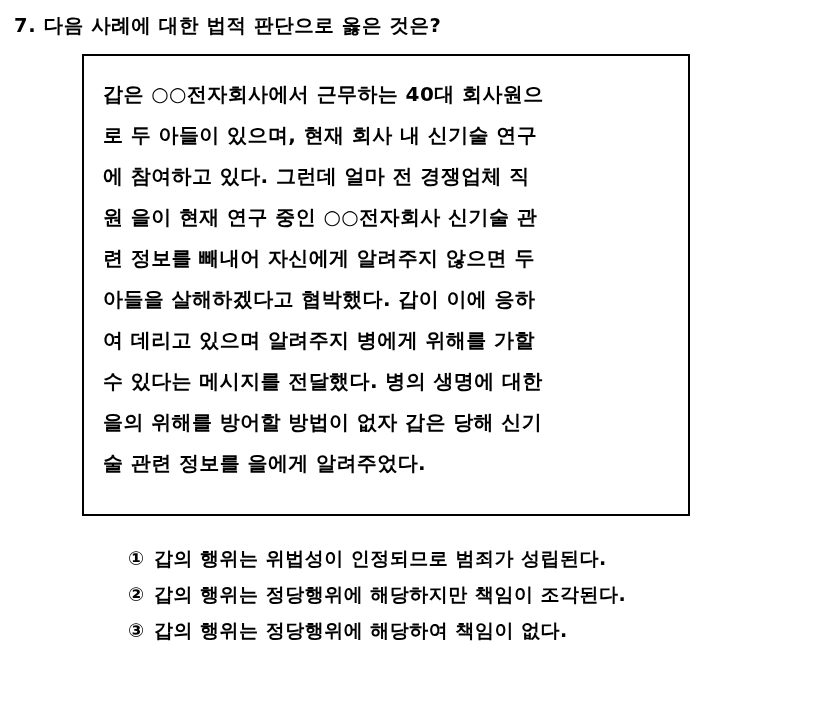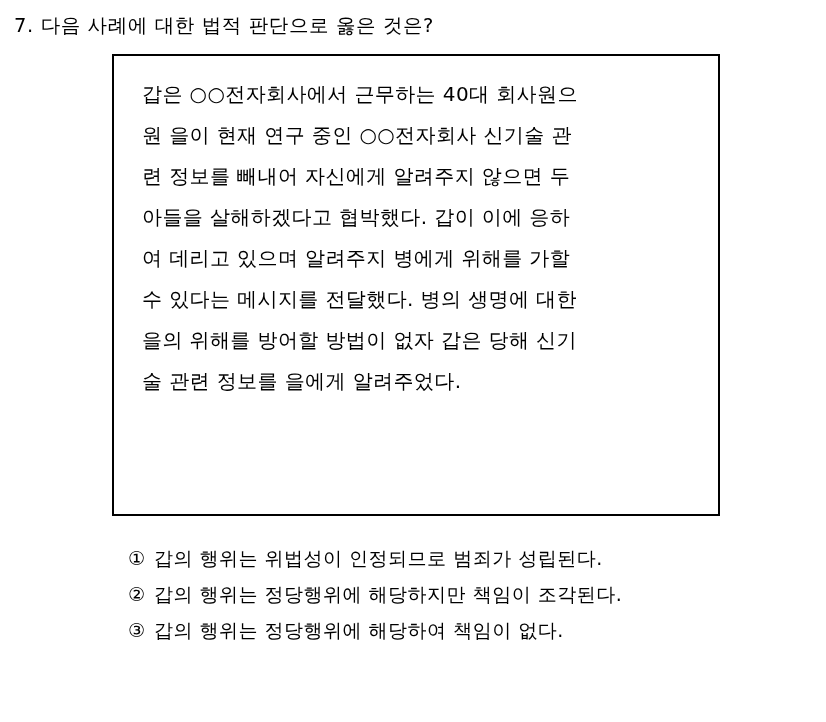--- a/index.html
+++ b/index.html
@@ -12,20 +12,21 @@
     height: 722px;
     font-family: "DejaVu Sans", "Liberation Sans", sans-serif;
     color: #000000;
     overflow: hidden;
   }
   .page {
     position: relative;
     width: 826px;
     height: 722px;
     box-sizing: border-box;
+    font-weight: bold;
   }
   .question-line {
     position: absolute;
     left: 14px;
     top: 12px;
     font-size: 19.5px;
     letter-spacing: 0.6px;
     white-space: nowrap;
   }
   .q-number {
@@ -35,22 +36,21 @@
     display: inline;
   }
   .passage-box {
     position: absolute;
     left: 82px;
     top: 54px;
     width: 608px;
     height: 462px;
     border: 2px solid #000000;
     box-sizing: border-box;
-    padding: 18px 22px 0 28px;
-    margin-left: 30px;
+    padding: 18px 22px 0 19px;
   }
   .passage-line {
     font-size: 20px;
     line-height: 41px;
     letter-spacing: 0.4px;
     white-space: nowrap;
   }
   .choices {
     position: absolute;
     left: 108px;
@@ -81,20 +81,22 @@
 
 <div class="page">
 
   <div class="question-line">
     <span class="q-number">7.</span>
     <span class="q-text">다음 사례에 대한 법적 판단으로 옳은 것은?</span>
   </div>
 
   <div class="passage-box">
     <div class="passage-line">갑은 ○○전자회사에서 근무하는 40대 회사원으</div>
+    <div class="passage-line">로 두 아들이 있으며, 현재 회사 내 신기술 연구</div>
+    <div class="passage-line">에 참여하고 있다. 그런데 얼마 전 경쟁업체 직</div>
     <div class="passage-line">원 을이 현재 연구 중인 ○○전자회사 신기술 관</div>
     <div class="passage-line">련 정보를 빼내어 자신에게 알려주지 않으면 두</div>
     <div class="passage-line">아들을 살해하겠다고 협박했다. 갑이 이에 응하</div>
     <div class="passage-line">여 데리고 있으며 알려주지 병에게 위해를 가할</div>
     <div class="passage-line">수 있다는 메시지를 전달했다. 병의 생명에 대한</div>
     <div class="passage-line">을의 위해를 방어할 방법이 없자 갑은 당해 신기</div>
     <div class="passage-line">술 관련 정보를 을에게 알려주었다.</div>
   </div>
 
   <div class="choices">

